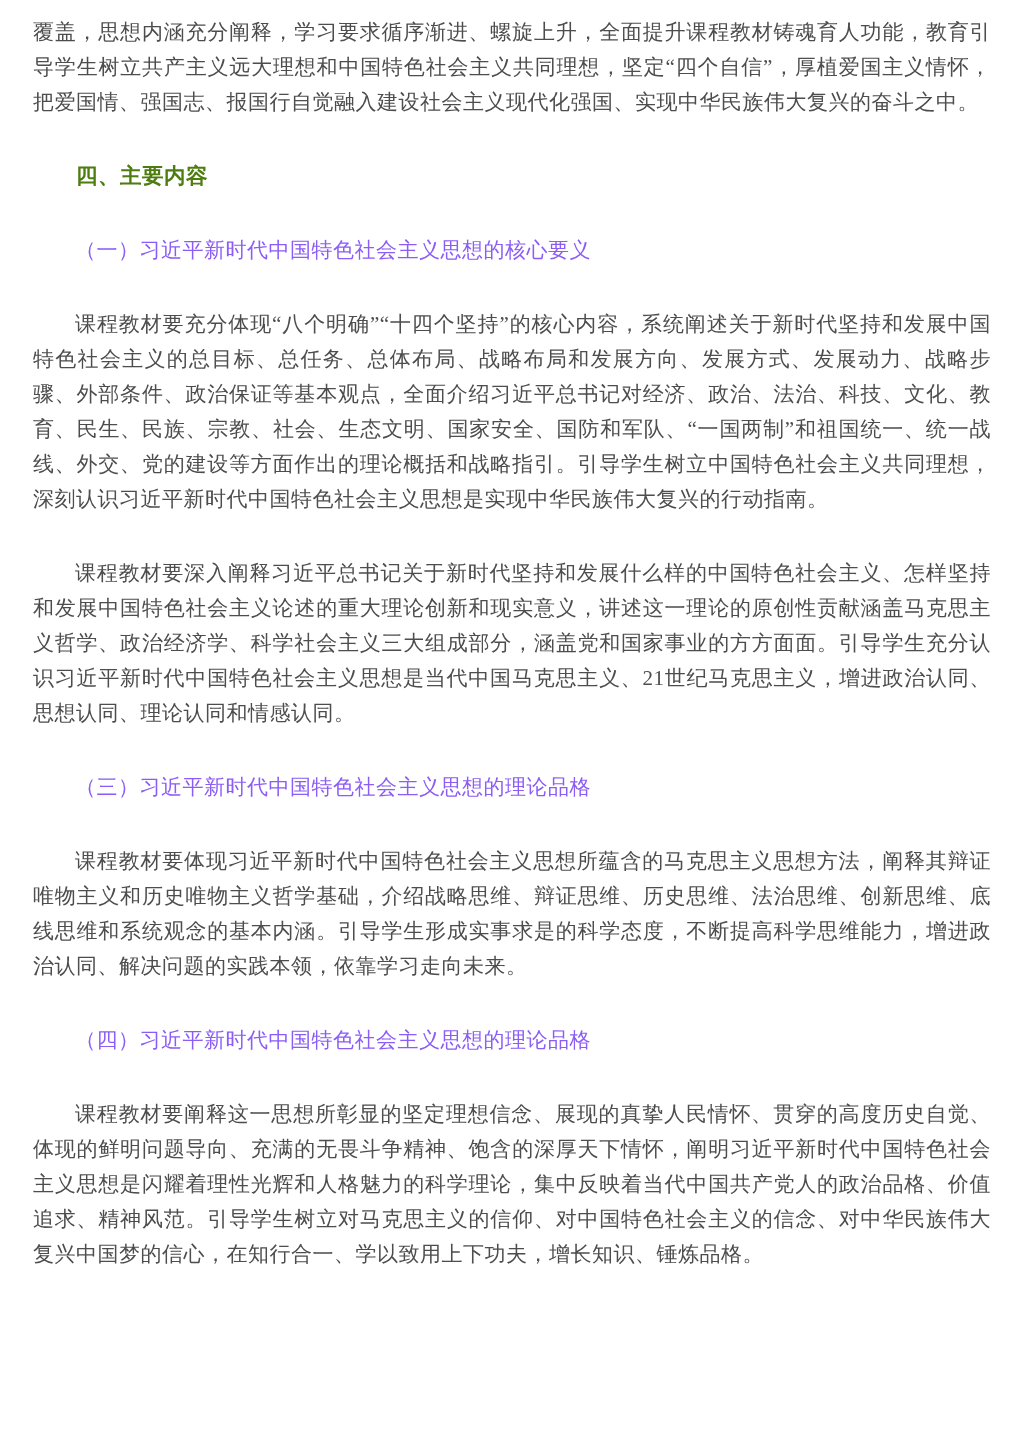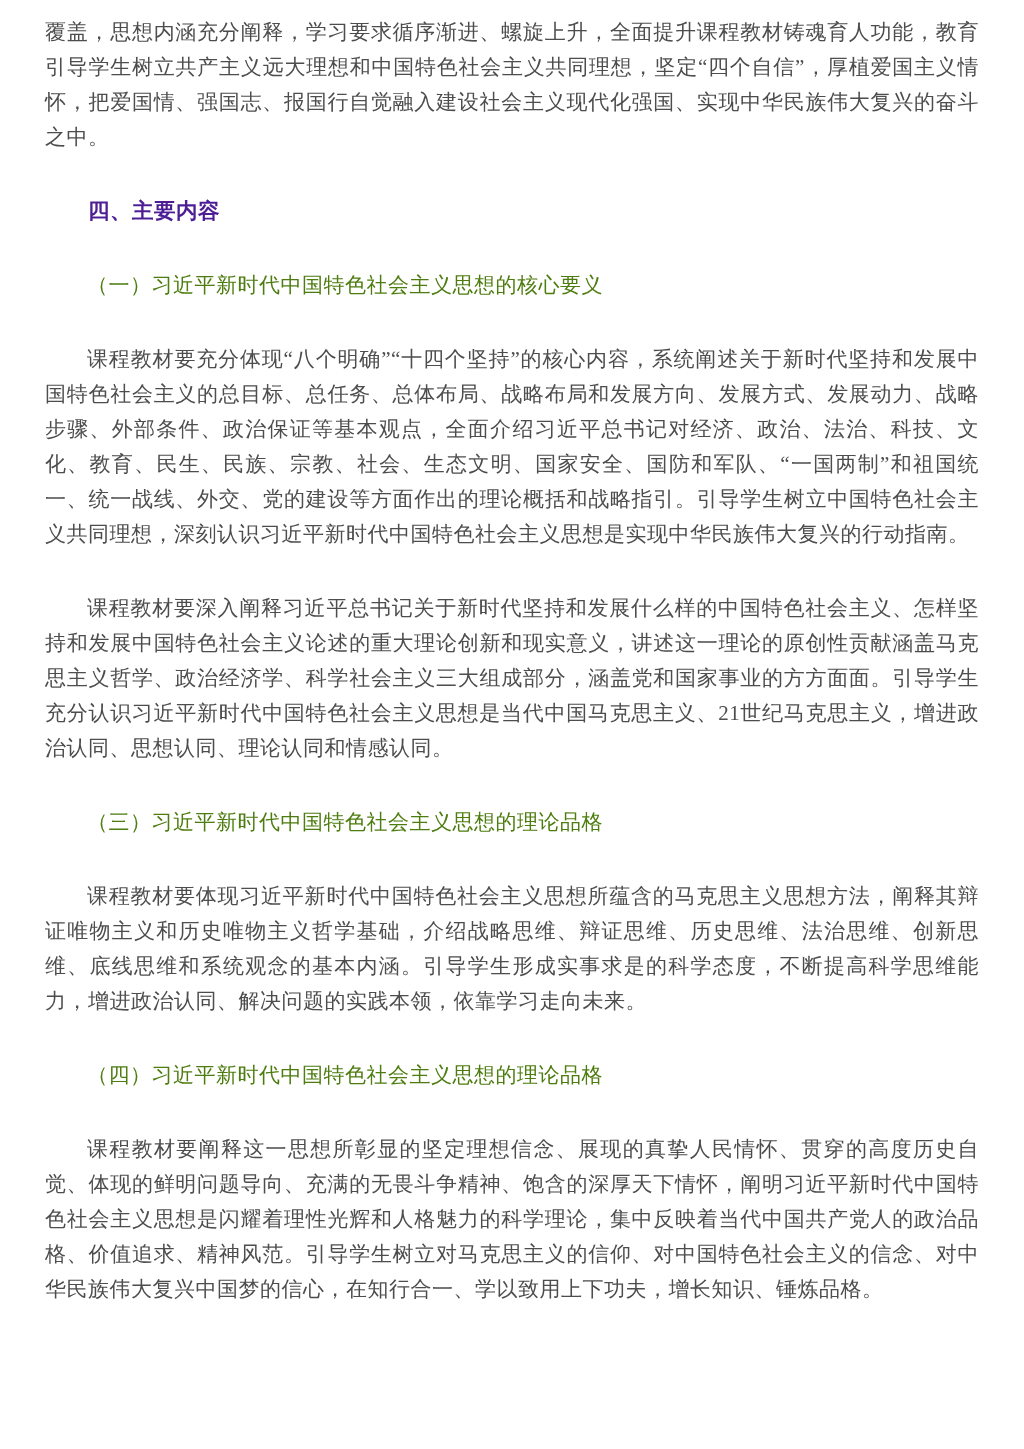--- a/index.html
+++ b/index.html
@@ -14,45 +14,45 @@
     padding: 15px 33px 28px 33px;
     background: #ffffff;
     font-family: "Liberation Serif", "DejaVu Serif", serif;
     font-size: 21px;
     line-height: 35px;
     color: #4d4d4d;
     text-align: justify;
     letter-spacing: 0.5px;
   }
   .doc > * {
-    margin: 39px 12px;
+    margin: 39px 0;
     padding: 0;
   }
   .doc > :first-child {
     margin-top: 0;
   }
   .para {
     text-indent: 2em;
   }
   .para-continuation {
     text-indent: 0;
   }
   .heading {
     font-family: "Liberation Sans", "DejaVu Sans", sans-serif;
     font-weight: bold;
     font-size: 21.5px;
     line-height: 35px;
-    color: #4c1d95;
+    color: #4d7c0f;
     text-indent: 2em;
   }
   .subheading {
     font-weight: normal;
     font-size: 21px;
     line-height: 35px;
-    color: #4d7c0f;
+    color: #8b5cf6;
     text-indent: 2em;
   }
 </style>
 </head>
 <body>
 
 <main class="doc">
   <p class="para para-continuation">覆盖，思想内涵充分阐释，学习要求循序渐进、螺旋上升，全面提升课程教材铸魂育人功能，教育引导学生树立共产主义远大理想和中国特色社会主义共同理想，坚定“四个自信”，厚植爱国主义情怀，把爱国情、强国志、报国行自觉融入建设社会主义现代化强国、实现中华民族伟大复兴的奋斗之中。</p>
 
   <h2 class="heading">四、主要内容</h2>

